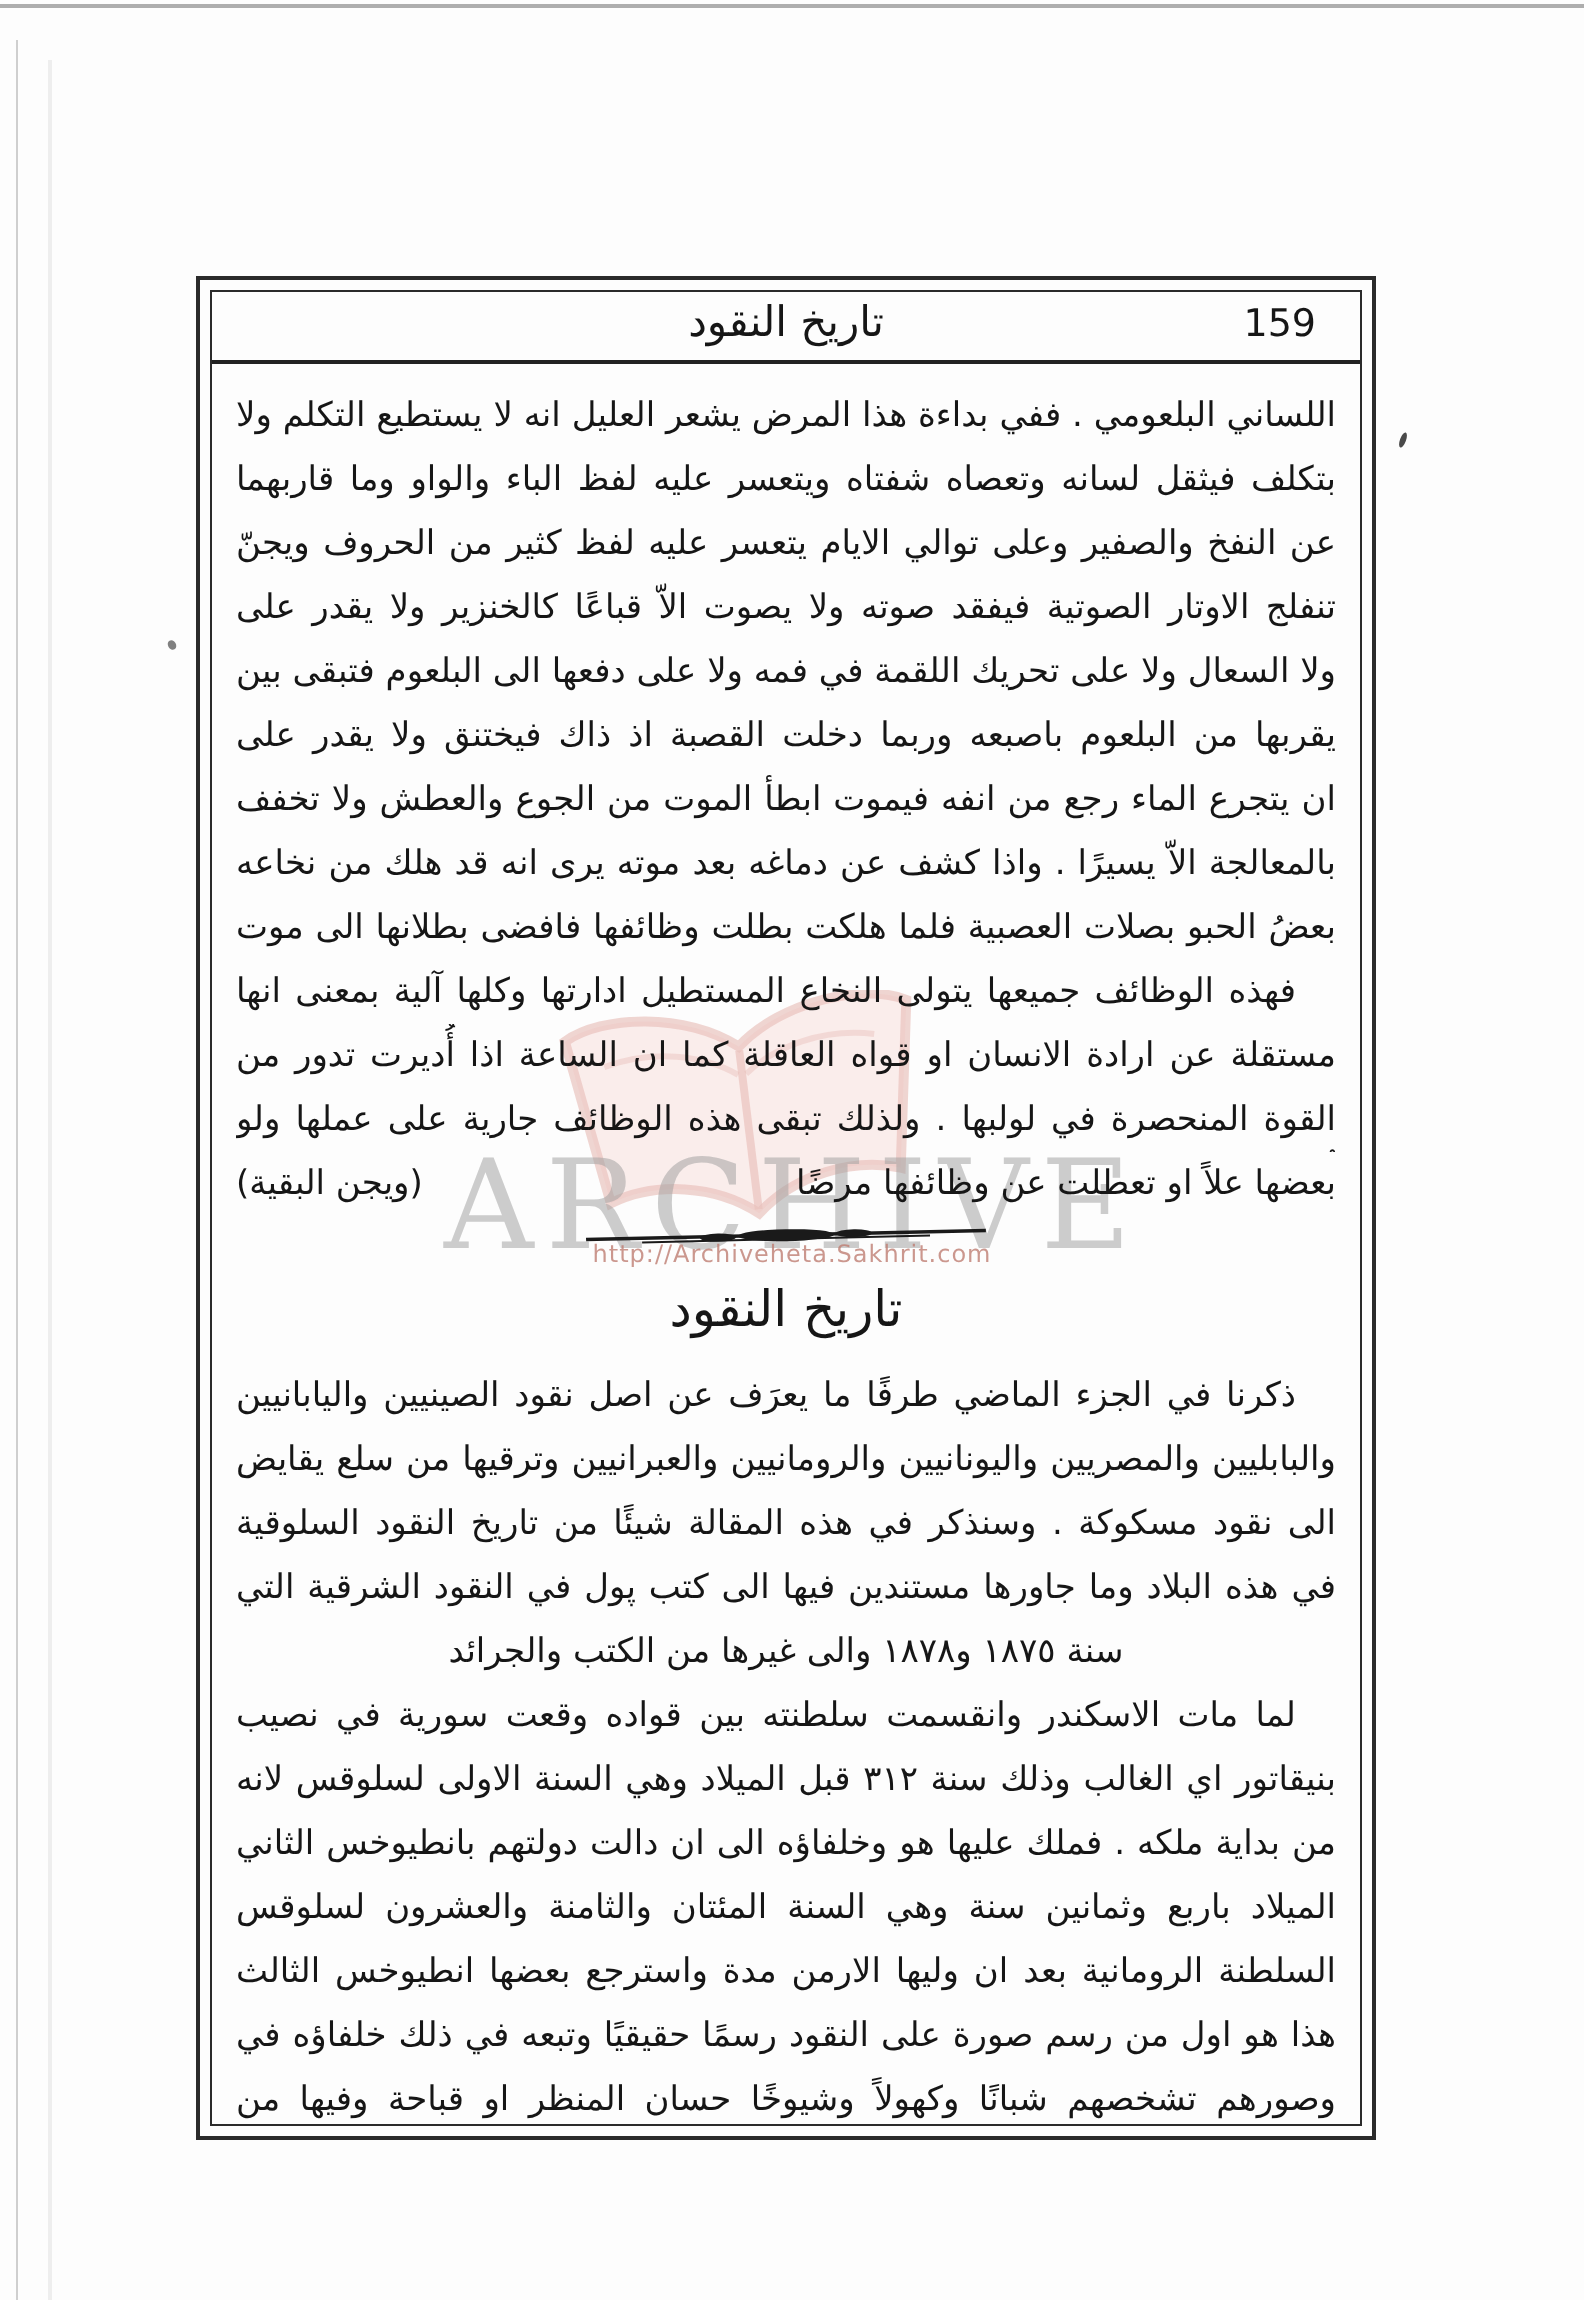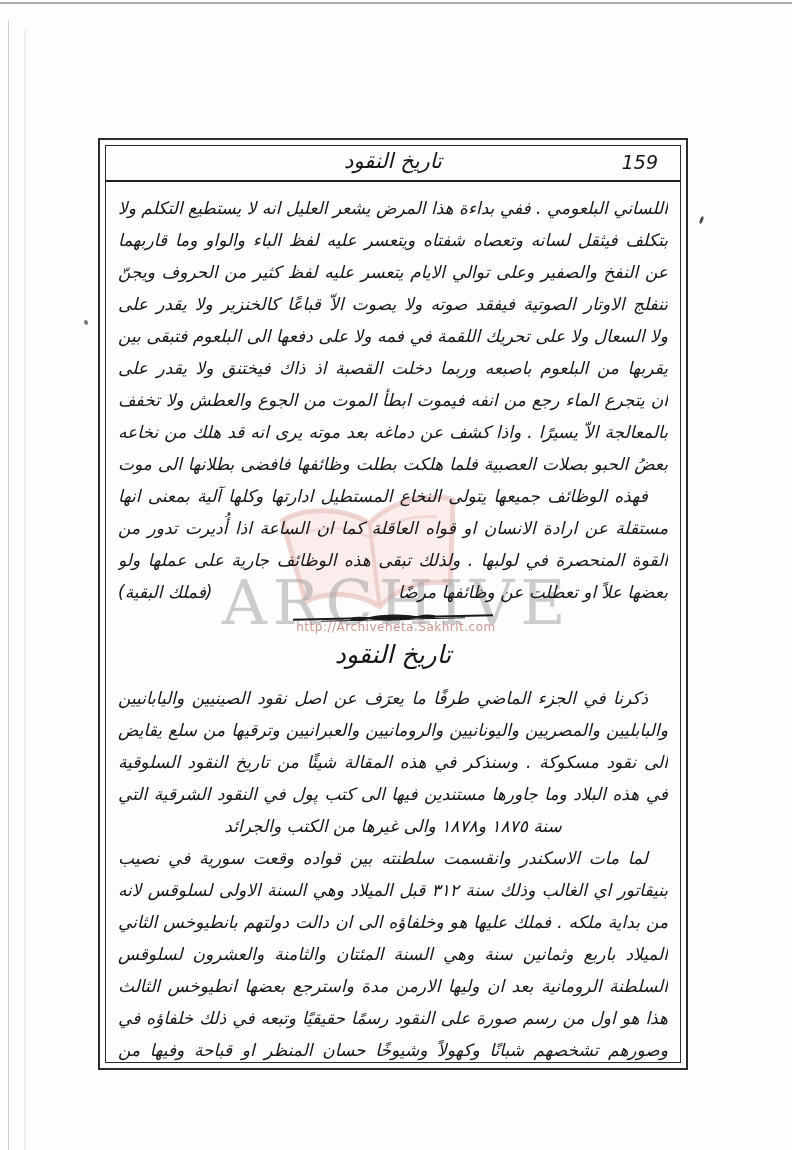--- a/index.html
+++ b/index.html
@@ -19,21 +19,21 @@
            font-family:"DejaVu Serif",serif;font-size:62px;font-weight:normal;
            letter-spacing:6px;color:rgba(160,160,160,0.52);pointer-events:none;}
   .wm-url{position:absolute;left:0;top:620px;width:792px;text-align:center;
           font-family:"DejaVu Sans",sans-serif;font-size:12px;letter-spacing:.5px;
           color:rgba(190,125,114,0.8);pointer-events:none;}
 
   
   .frame{position:absolute;left:98px;top:138px;width:590px;height:932px;
          border:2px solid #2b2b2b;box-sizing:border-box;background:transparent;}
   .inner{position:absolute;left:5px;top:5px;right:5px;bottom:5px;
-         border:1.5px solid #2b2b2b;box-sizing:border-box;font-style:italic;}
+         border:1.5px solid #2b2b2b;box-sizing:border-box;}
 
   
   .rhead{position:relative;height:34px;border-bottom:2px solid #222;}
   .rhead-title{position:absolute;left:0;right:0;top:3px;text-align:center;
                font-size:21px;direction:rtl;}
   .rhead-num{position:absolute;right:22px;top:5px;font-size:19px;direction:rtl;}
 
   
   .bodytext{padding:10px 12px 0 12px;direction:rtl;}
   .tline{font-size:17px;line-height:32px;height:32px;overflow:hidden;direction:rtl;
@@ -87,21 +87,21 @@
         <div class="tline">يقربها من البلعوم باصبعه وربما دخلت القصبة اذ ذاك فيختنق ولا يقدر على الشرب فاذا اراد</div>
         <div class="tline">ان يتجرع الماء رجع من انفه فيموت ابطأ الموت من الجوع والعطش ولا تخفف كربته</div>
         <div class="tline">بالمعالجة الاّ يسيرًا . واذا كشف عن دماغه بعد موته يرى انه قد هلك من نخاعه المستطيل</div>
         <div class="tline">بعضُ الحبو بصلات العصبية فلما هلكت بطلت وظائفها فافضى بطلانها الى موت صاحبها</div>
 
         <div class="tline indent">فهذه الوظائف جميعها يتولى النخاع المستطيل ادارتها وكلها آلية بمعنى انها تجري من نفسها</div>
         <div class="tline">مستقلة عن ارادة الانسان او قواه العاقلة كما ان الساعة اذا أُديرت تدور من نفسها حتى تفرغ</div>
         <div class="tline">القوة المنحصرة في لولبها . ولذلك تبقى هذه الوظائف جارية على عملها ولو أُزيلت اقسام الدماغ</div>
         <div class="flex-line">
           <span>بعضها علاً او تعطلت عن وظائفها مرضًا</span>
-          <span>(فملك البقية)</span>
+          <span>(ويجن البقية)</span>
         </div>
 
         <div class="divider-wrap">
           <svg width="200" height="12" viewBox="0 0 200 12" style="transform:rotate(-1deg);">
             <line x1="0" y1="6" x2="200" y2="5" stroke="#1a1a1a" stroke-width="1.8"></line>
             <line x1="28" y1="8" x2="172" y2="7" stroke="#1a1a1a" stroke-width="1"></line>
             <ellipse cx="100" cy="5.6" rx="24" ry="3" fill="#1a1a1a"></ellipse>
             <ellipse cx="66" cy="6.2" rx="9" ry="2" fill="#1a1a1a"></ellipse>
             <ellipse cx="134" cy="5.2" rx="9" ry="2" fill="#1a1a1a"></ellipse>
           </svg>

